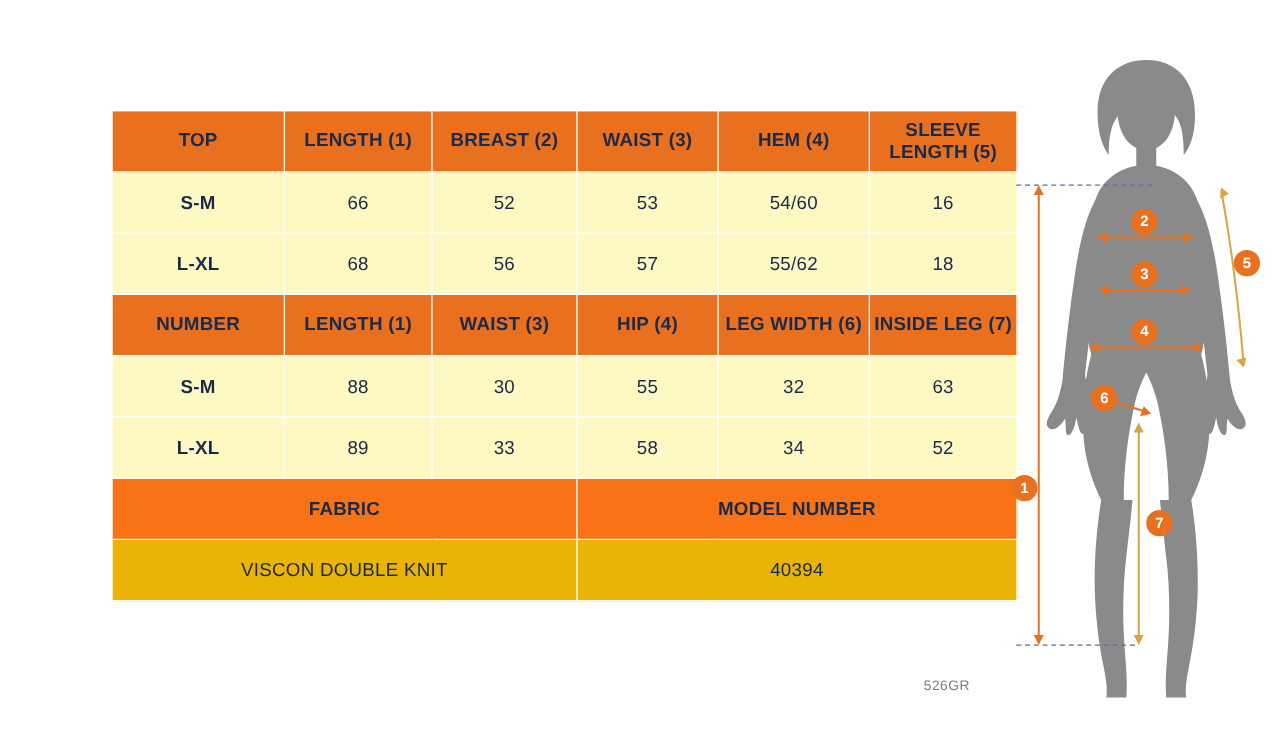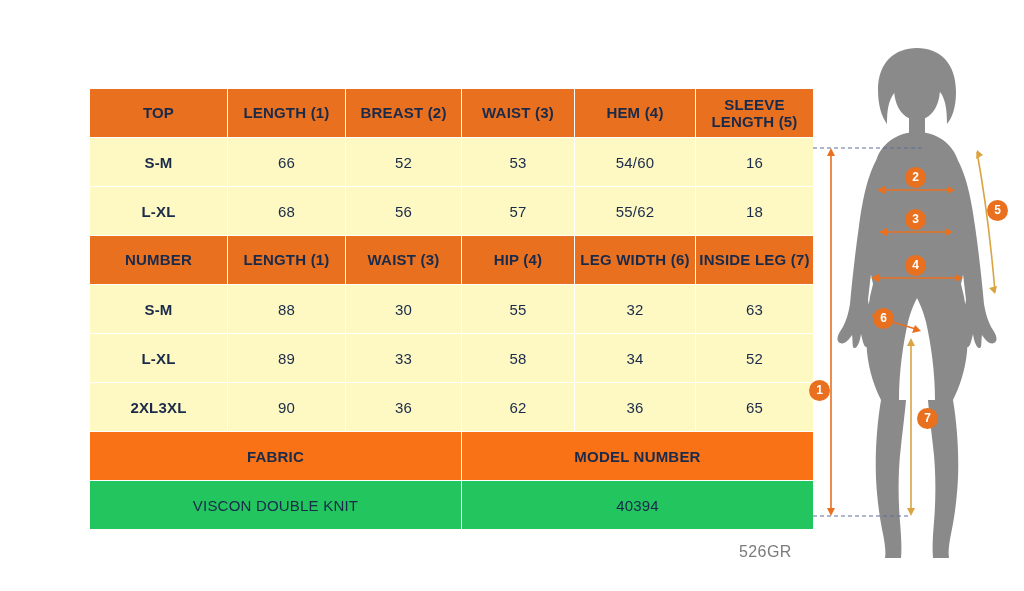--- a/index.html
+++ b/index.html
@@ -57,30 +57,30 @@
     font-weight: bold;
     font-size: 15px;
   }
   tr.footer-header-row td {
     background: #f97316;
     color: #143055;
     font-weight: bold;
     font-size: 16px;
   }
   tr.footer-row td {
-    background: #22c55e;
+    background: #eab308;
     color: #3c3c3c;
     font-size: 16px;
   }
 
   #model-code {
     position: absolute;
     left: 706px;
     top: 543px;
-    font-size: 16px;
+    font-size: 11px;
     color: #7b7b7b;
     letter-spacing: 0.4px;
     text-align: center;
   }
 
   
   #figure-panel {
     position: absolute;
     left: 762px;
     top: 0;
@@ -151,28 +151,20 @@
         <td>32</td>
         <td>63</td>
       </tr>
       <tr class="data-row">
         <td class="label-cell">L-XL</td>
         <td>89</td>
         <td>33</td>
         <td>58</td>
         <td>34</td>
         <td>52</td>
-      </tr>
-      <tr class="data-row">
-        <td class="label-cell">2XL3XL</td>
-        <td>90</td>
-        <td>36</td>
-        <td>62</td>
-        <td>36</td>
-        <td>65</td>
       </tr>
 
       <tr class="footer-header-row">
         <td colspan="3">FABRIC</td>
         <td colspan="3">MODEL NUMBER</td>
       </tr>
       <tr class="footer-row">
         <td colspan="3">VISCON DOUBLE KNIT</td>
         <td colspan="3">40394</td>
       </tr>

